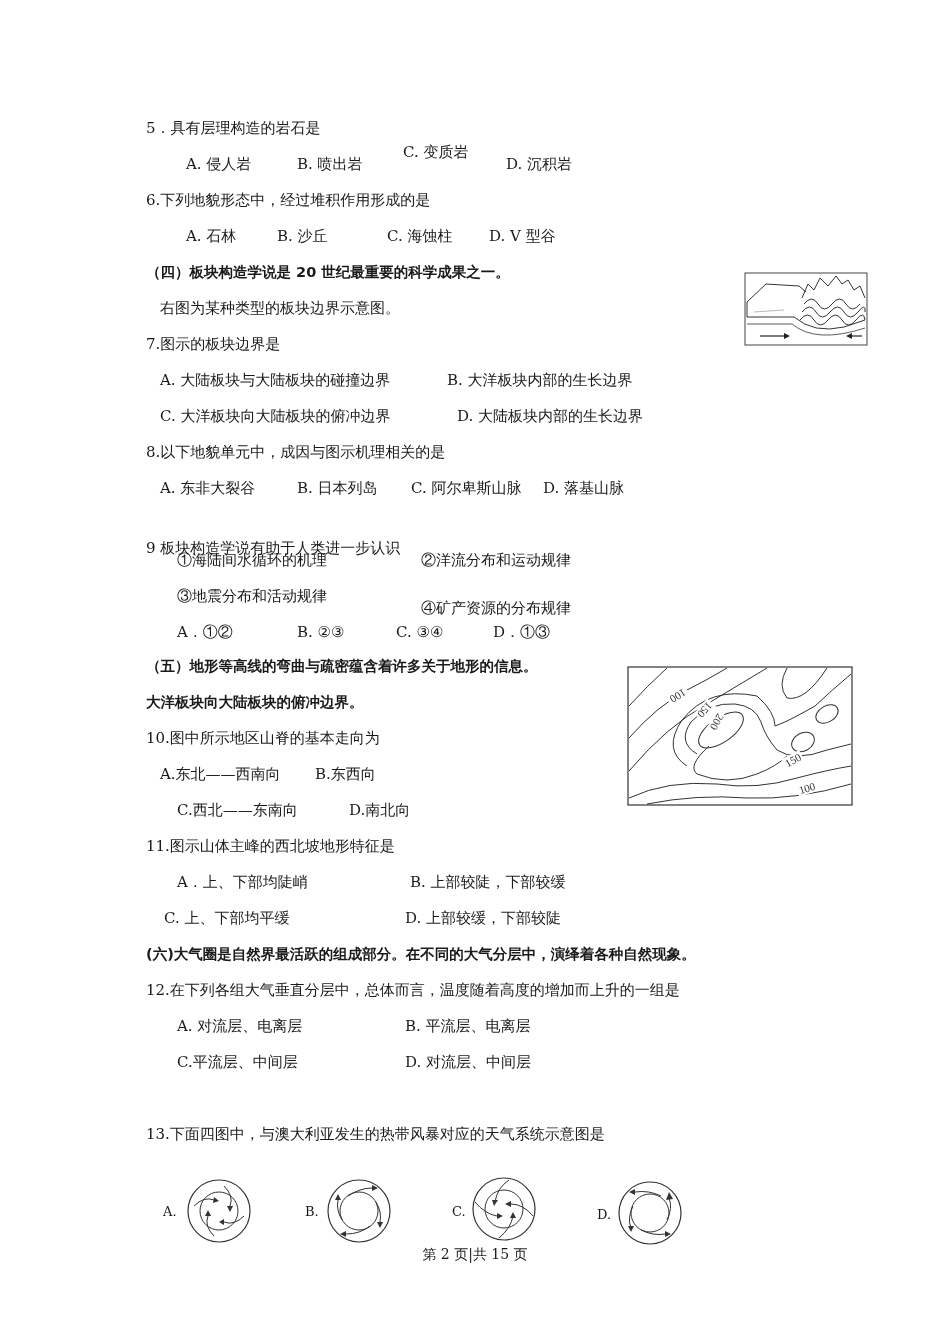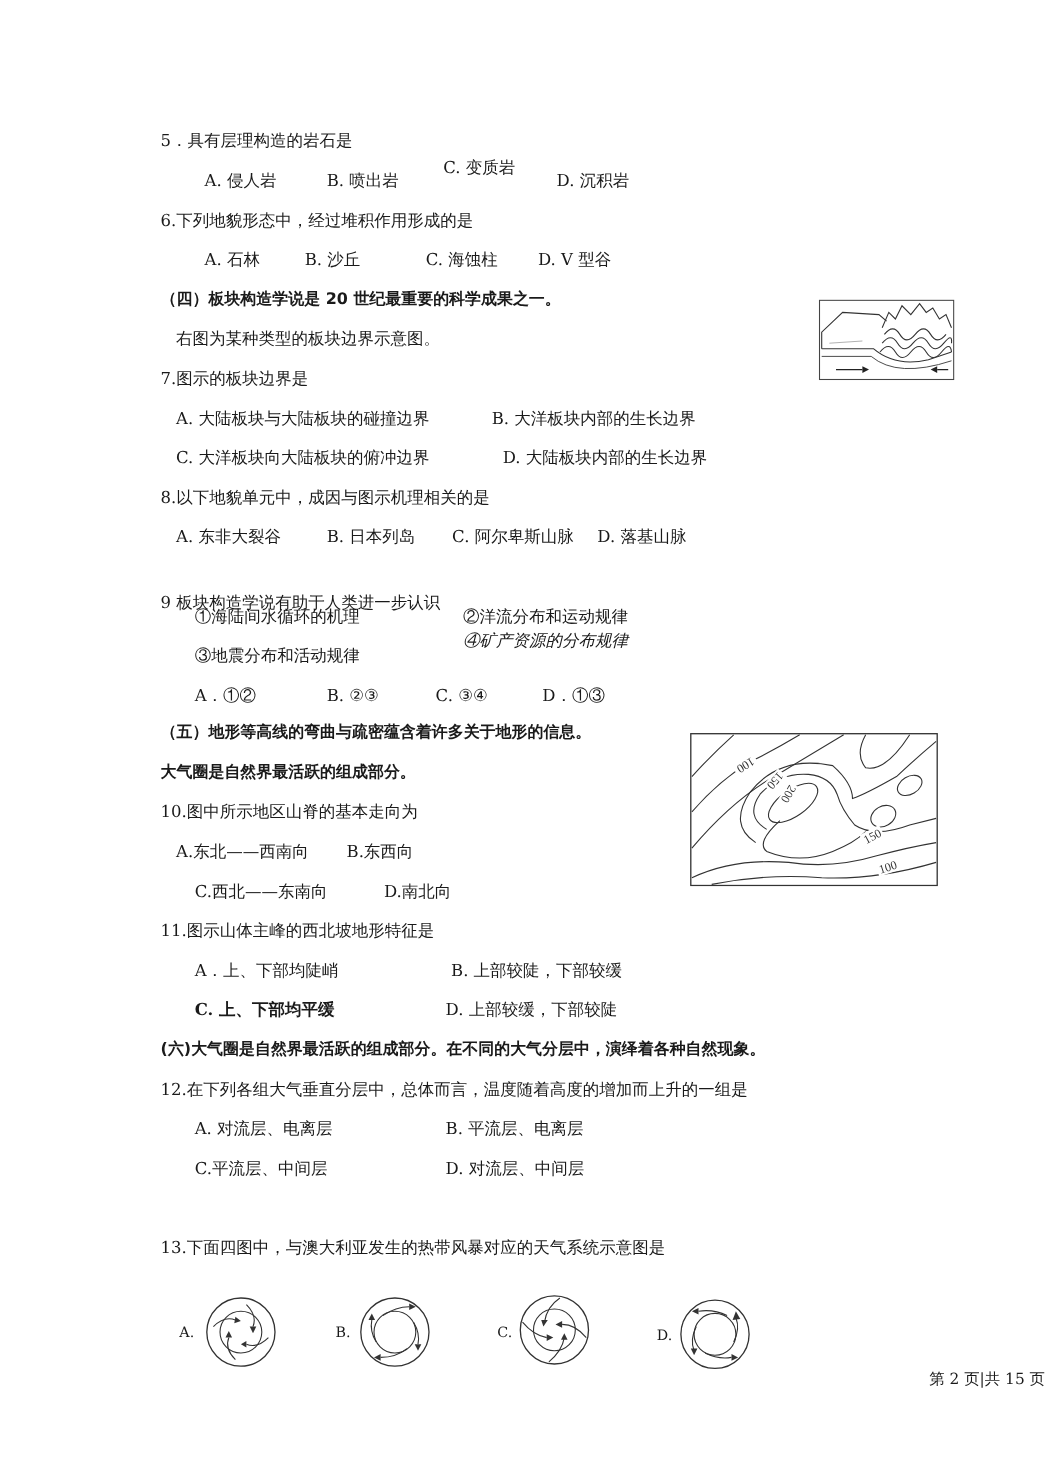--- a/index.html
+++ b/index.html
@@ -5,21 +5,21 @@
   html, body { margin: 0; padding: 0; background: #ffffff; }
   body {
     width: 950px; height: 1344px; position: relative; overflow: hidden;
     font-family: "DejaVu Serif", "Liberation Serif", serif;
     color: #1a1a1a; font-size: 15px;
   }
   .line { position: absolute; white-space: nowrap; line-height: 20px; }
   .bold { font-weight: bold; font-family: "DejaVu Sans", "Liberation Sans", sans-serif; font-size: 14.5px; }
   .opt { position: absolute; white-space: nowrap; line-height: 20px; }
   .fig { position: absolute; }
-  .footer { position: absolute; left: 0; width: 950px; text-align: right; top: 1245px; font-size: 14px; line-height: 18px; }
+  .footer { position: absolute; left: 0; width: 950px; text-align: center; top: 1245px; font-size: 14px; line-height: 18px; }
 </style>
 </head>
 <body>
 
 <div class="line" style="left:146px;top:118px;">5．具有层理构造的岩石是</div>
 <div class="opt" style="left:186px;top:154px;">A. 侵人岩</div>
 <div class="opt" style="left:297px;top:154px;">B. 喷出岩</div>
 <div class="opt" style="left:403px;top:142px;">C. 变质岩</div>
 <div class="opt" style="left:506px;top:154px;">D. 沉积岩</div>
 
@@ -59,28 +59,28 @@
 <div class="line" style="left:146px;top:442px;">8.以下地貌单元中，成因与图示机理相关的是</div>
 <div class="opt" style="left:160px;top:478px;">A. 东非大裂谷</div>
 <div class="opt" style="left:297px;top:478px;">B. 日本列岛</div>
 <div class="opt" style="left:411px;top:478px;">C. 阿尔卑斯山脉</div>
 <div class="opt" style="left:543px;top:478px;">D. 落基山脉</div>
 
 <div class="line" style="left:146px;top:538px;">9 板块构造学说有助于人类进一步认识</div>
 <div class="opt" style="left:177px;top:550px;">①海陆间水循环的机理</div>
 <div class="opt" style="left:421px;top:550px;">②洋流分布和运动规律</div>
 <div class="opt" style="left:177px;top:586px;">③地震分布和活动规律</div>
-<div class="opt" style="left:421px;top:572px;font-style:italic;">④矿产资源的分布规律</div>
+<div class="opt" style="left:421px;top:598px;">④矿产资源的分布规律</div>
 <div class="opt" style="left:177px;top:622px;">A．①②</div>
 <div class="opt" style="left:297px;top:622px;text-align:right;">B. ②③</div>
 <div class="opt" style="left:396px;top:622px;">C. ③④</div>
 <div class="opt" style="left:493px;top:622px;">D．①③</div>
 
 <div class="line bold" style="left:146px;top:656px;">（五）地形等高线的弯曲与疏密蕴含着许多关于地形的信息。</div>
-<div class="line bold" style="left:146px;top:692px;">大气圈是自然界最活跃的组成部分。</div>
+<div class="line bold" style="left:146px;top:692px;">大洋板块向大陆板块的俯冲边界。</div>
 
 <div class="fig" style="left:627px;top:666px;width:226px;height:140px;">
   <svg width="226" height="140" viewBox="0 0 226 140" font-family="Liberation Serif, serif" font-size="11">
     <rect x="1" y="1" width="224" height="138" fill="#fff" stroke="#333" stroke-width="1.2"></rect>
     <path d="M2 40 Q20 20 40 2" fill="none" stroke="#333"></path>
     <path d="M2 72 Q30 40 60 24 Q80 14 100 2" fill="none" stroke="#333"></path>
     <path d="M2 105 Q40 60 80 38 Q110 20 140 2" fill="none" stroke="#333"></path>
     <path d="M70 88 Q50 76 64 56 Q82 36 108 38 Q128 40 134 56 Q138 70 150 84 Q168 96 200 84 L224 78" fill="none" stroke="#333"></path>
     <path d="M60 100 Q35 84 55 54 Q82 20 130 30 Q148 46 148 60 Q160 56 188 40 Q205 24 224 8" fill="none" stroke="#333"></path>
     <ellipse cx="94" cy="64" rx="26" ry="12" transform="rotate(-35 94 64)" fill="none" stroke="#333"></ellipse>
@@ -105,21 +105,21 @@
 
 <div class="line" style="left:146px;top:728px;">10.图中所示地区山脊的基本走向为</div>
 <div class="opt" style="left:160px;top:764px;">A.东北——西南向</div>
 <div class="opt" style="left:315px;top:764px;">B.东西向</div>
 <div class="opt" style="left:177px;top:800px;">C.西北——东南向</div>
 <div class="opt" style="left:349px;top:800px;">D.南北向</div>
 
 <div class="line" style="left:146px;top:836px;">11.图示山体主峰的西北坡地形特征是</div>
 <div class="opt" style="left:177px;top:872px;">A．上、下部均陡峭</div>
 <div class="opt" style="left:410px;top:872px;">B. 上部较陡，下部较缓</div>
-<div class="opt" style="left:177px;top:908px;font-weight:bold;">C. 上、下部均平缓</div>
+<div class="opt" style="left:164px;top:908px;">C. 上、下部均平缓</div>
 <div class="opt" style="left:405px;top:908px;">D. 上部较缓，下部较陡</div>
 
 <div class="line bold" style="left:146px;top:944px;">(六)大气圈是自然界最活跃的组成部分。在不同的大气分层中，演绎着各种自然现象。</div>
 
 <div class="line" style="left:146px;top:980px;text-align:center;">12.在下列各组大气垂直分层中，总体而言，温度随着高度的增加而上升的一组是</div>
 <div class="opt" style="left:177px;top:1016px;">A. 对流层、电离层</div>
 <div class="opt" style="left:405px;top:1016px;">B. 平流层、电离层</div>
 <div class="opt" style="left:177px;top:1052px;">C.平流层、中间层</div>
 <div class="opt" style="left:405px;top:1052px;">D. 对流层、中间层</div>
 

